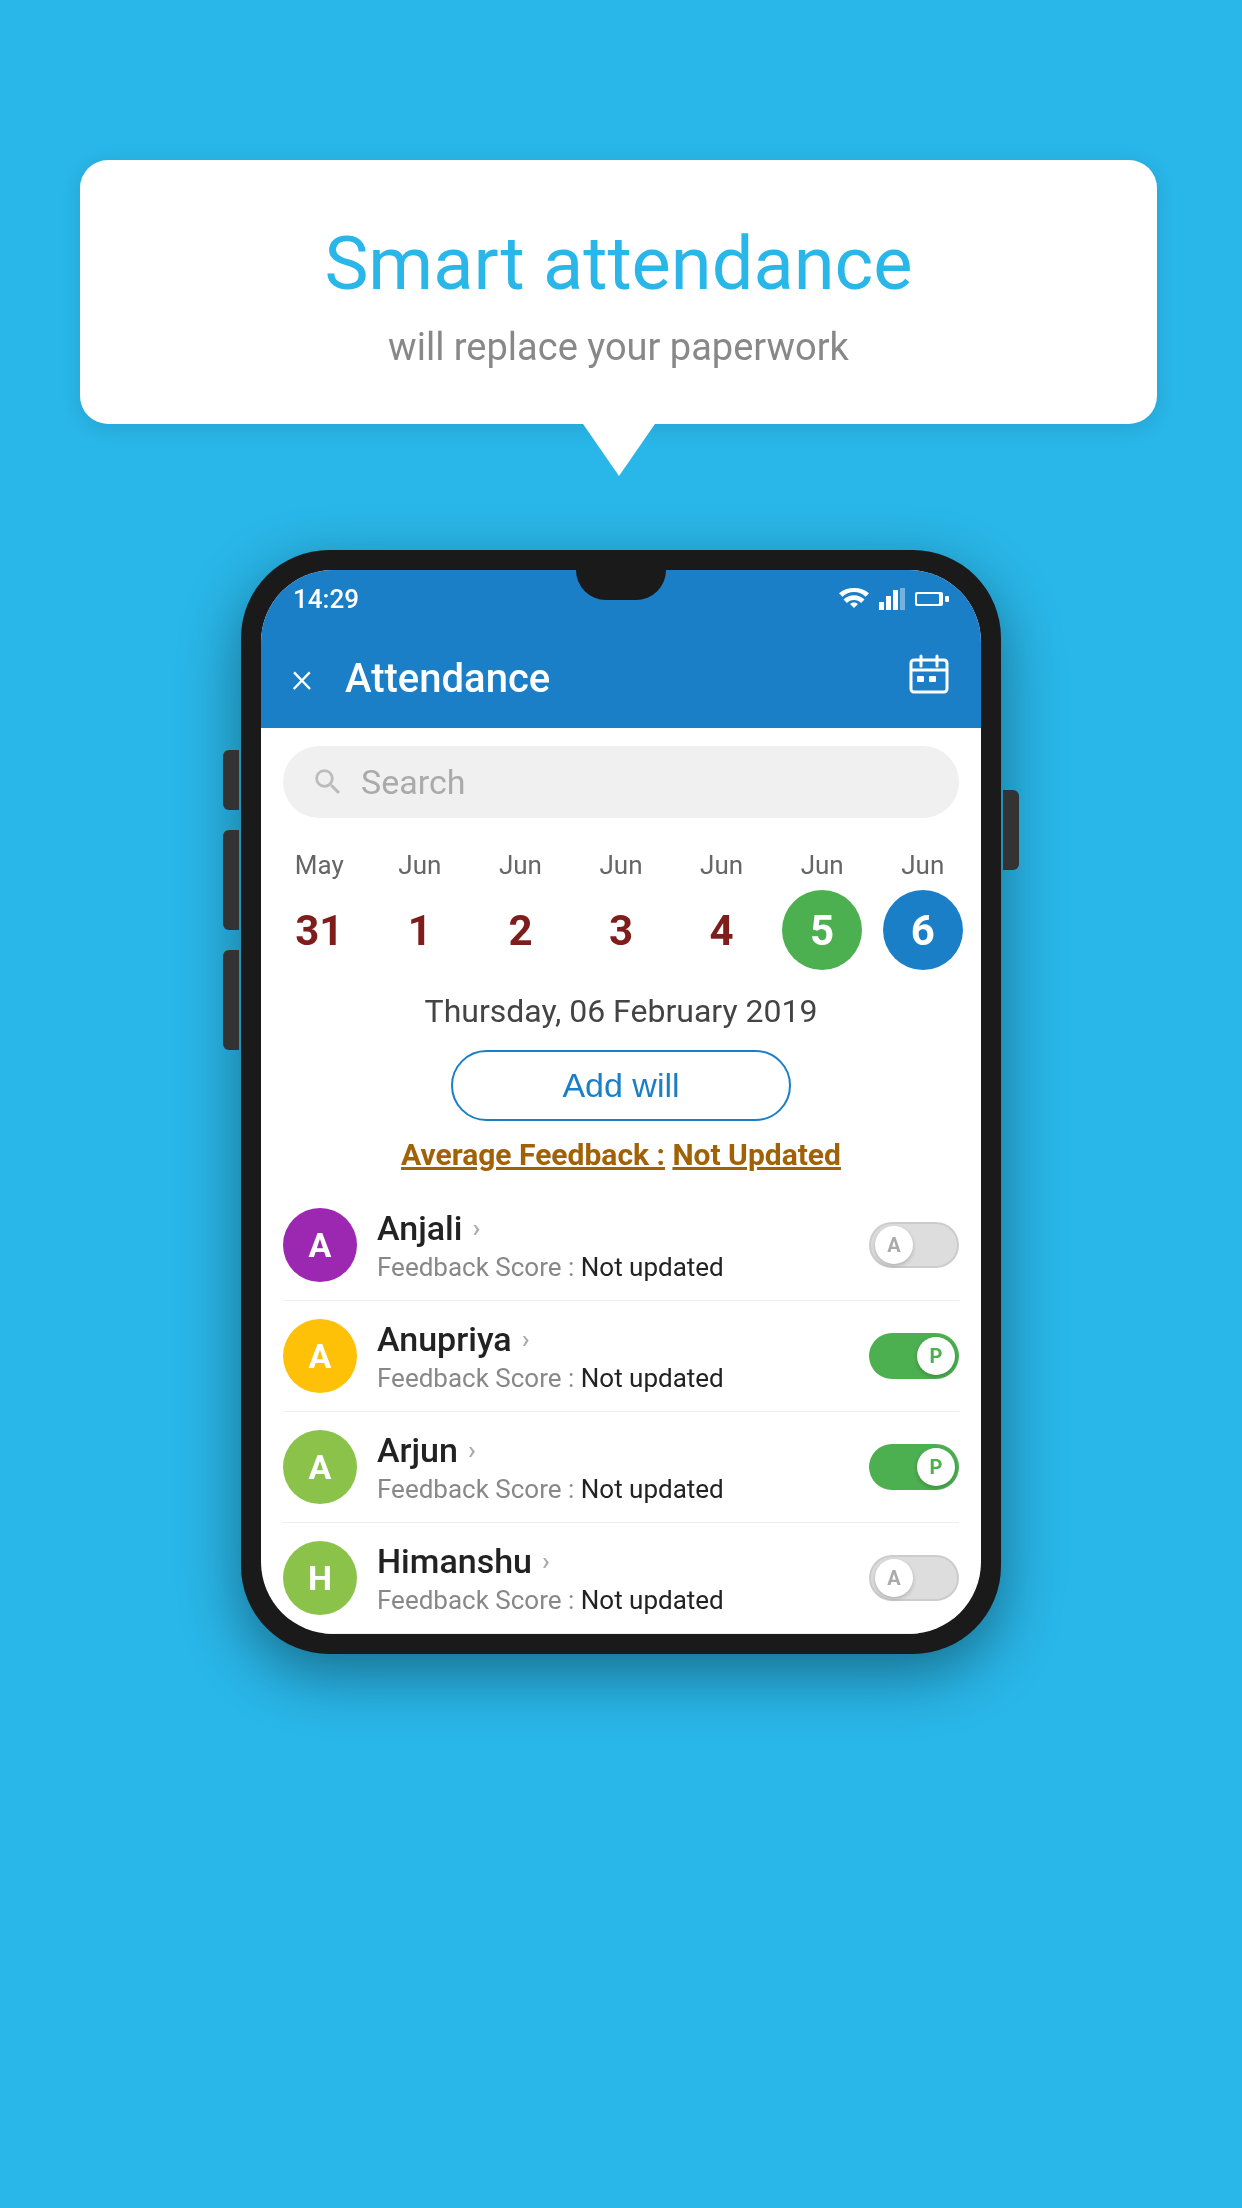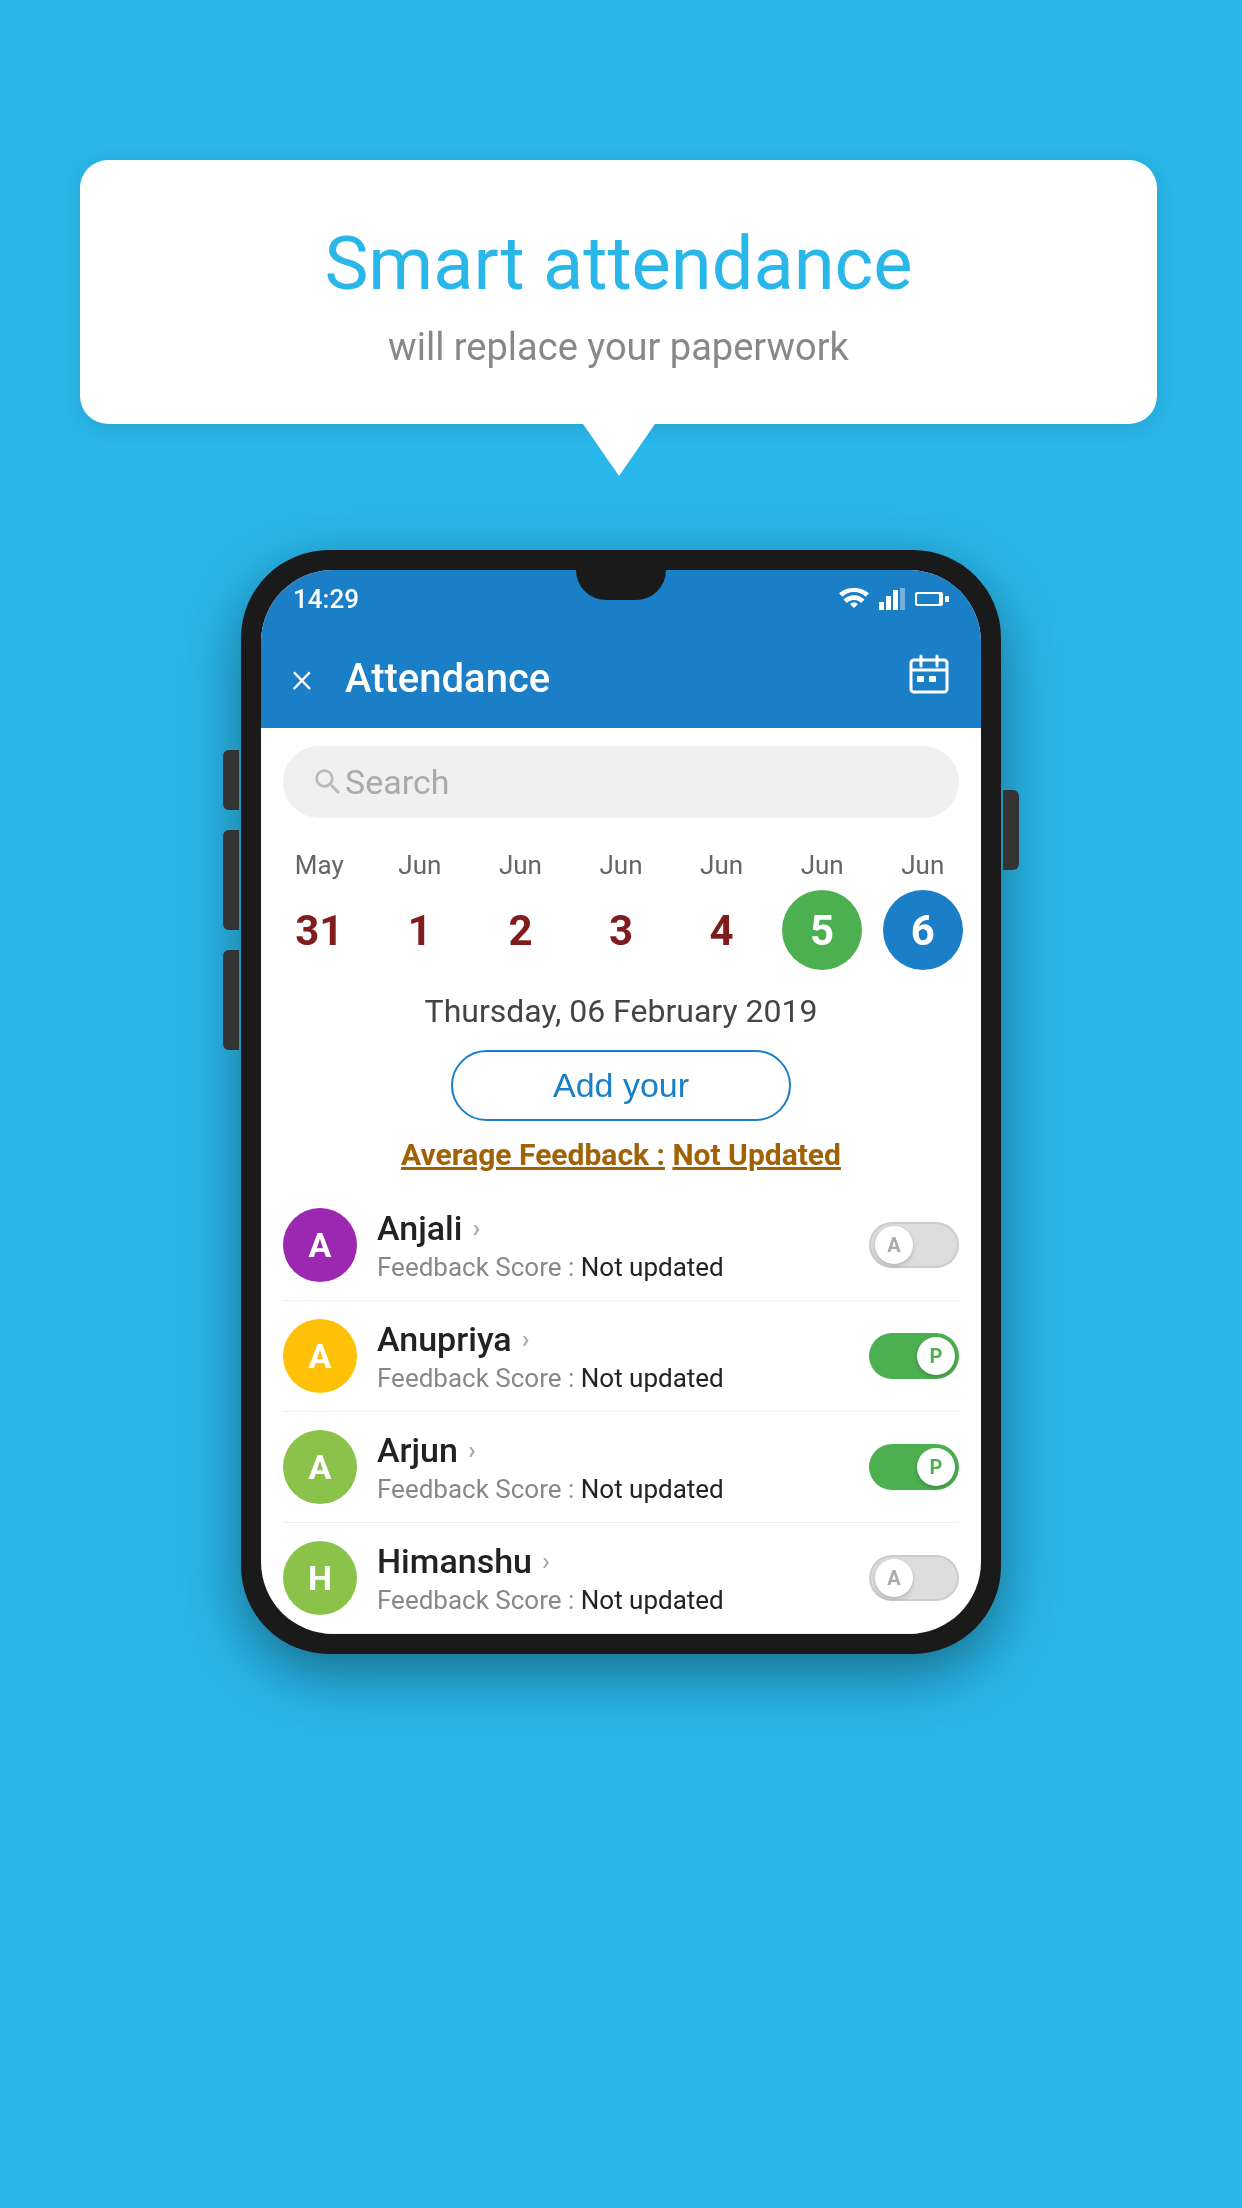--- a/index.html
+++ b/index.html
@@ -141,20 +141,21 @@
 
     
     .search-bar {
       background: #f0f0f0;
       margin: 18px 22px;
       border-radius: 40px;
       height: 72px;
       display: flex;
       align-items: center;
       padding: 0 28px;
+      gap: 16px;
     }
     .search-icon-svg {
       width: 34px;
       height: 34px;
       opacity: 0.5;
     }
     .search-text {
       font-size: 34px;
       color: #aaa;
     }
@@ -451,21 +452,21 @@
     <span class="day-number green">5</span>
   </div>
           <div class="date-col">
     <span class="month-label">Jun</span>
     <span class="day-number blue">6</span>
   </div>
         </div>
 
       <div class="date-heading">Thursday, 06 February 2019</div>
 
-      <button class="add-topic-btn">Add your</button>
+      <button class="add-topic-btn">Add will</button>
 
       <div class="avg-feedback">
         <span>Average Feedback :</span>
         <span>Not Updated</span>
       </div>
 
       <div class="student-list">
 
       <div class="student-item">
     <div class="avatar" style="background:#9c27b0">A</div>

